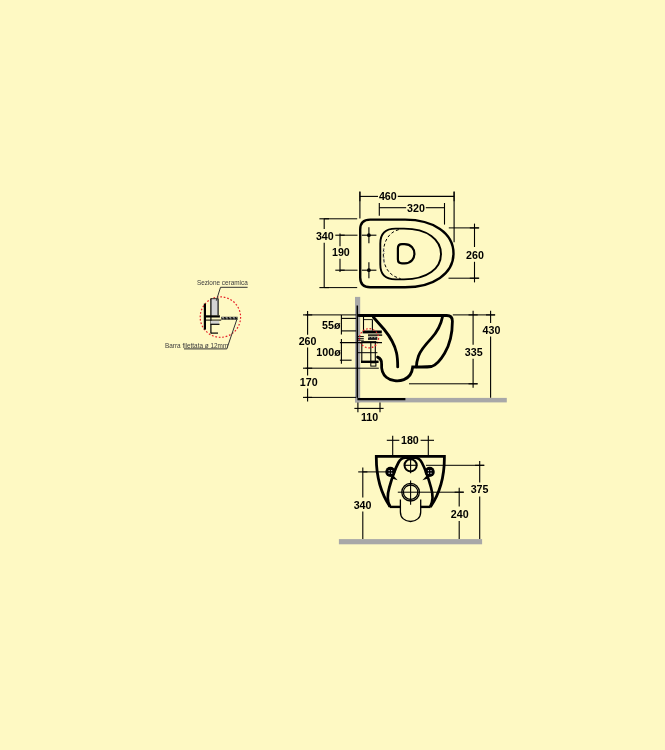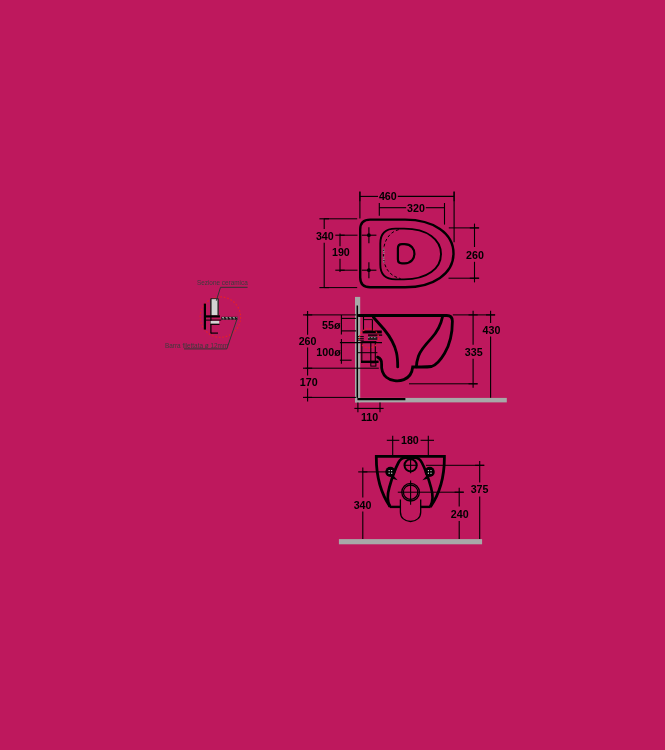--- a/index.html
+++ b/index.html
@@ -1,16 +1,16 @@
 <!DOCTYPE html>
 <html><head>
 <meta charset="utf-8">
 <style>
 html,body{margin:0;padding:0;background:#fff;}
-#page{position:relative;width:665px;height:750px;background:#be185d;overflow:hidden;text-align:right;}
+#page{position:relative;width:665px;height:750px;background:#fef9c3;overflow:hidden;text-align:right;}
 svg{position:absolute;left:0;top:0;}
 text{font-family:"Liberation Sans",sans-serif;}
 .dim{font-weight:bold;font-size:10.7px;fill:#000;}
 .lbl{font-size:6.4px;fill:#3c3c3c;}
 </style>
 </head>
 <body>
 <div id="page">
 <svg width="665" height="750" viewBox="0 0 665 750">
 

